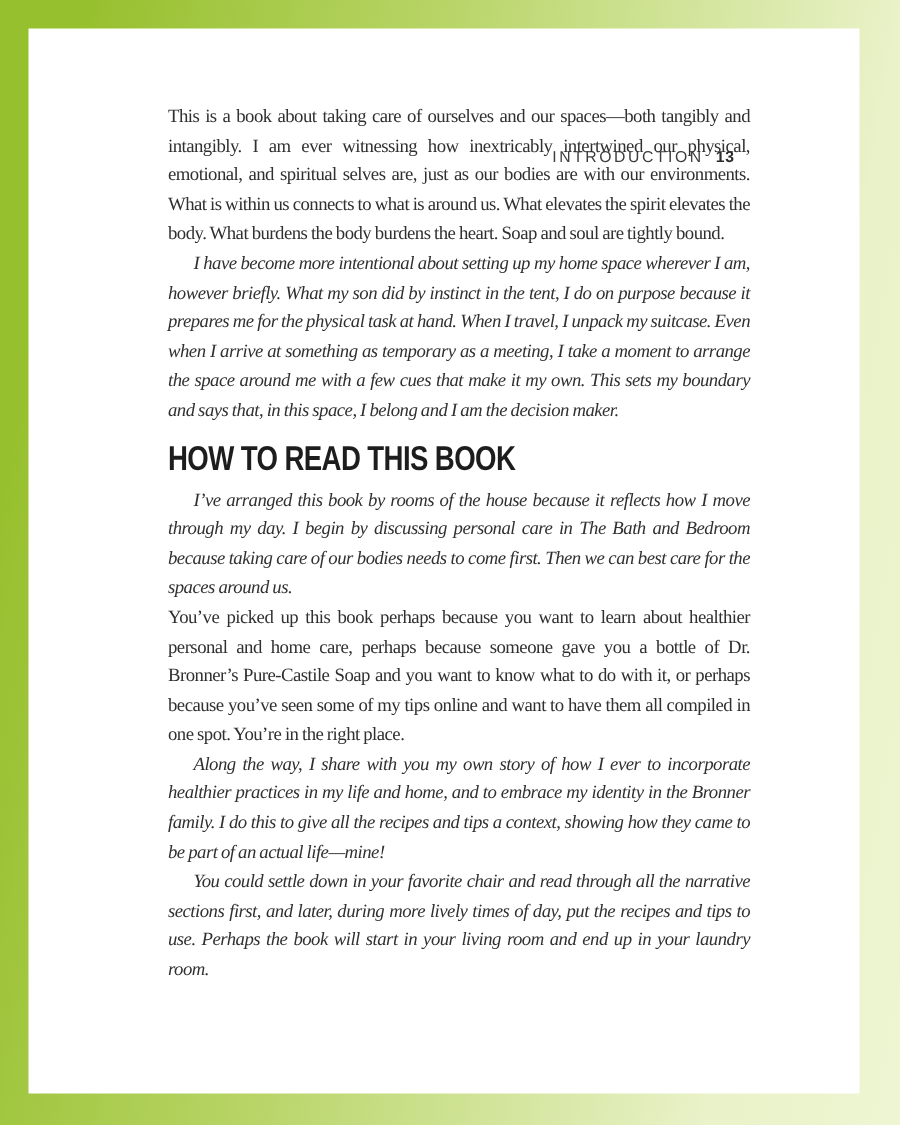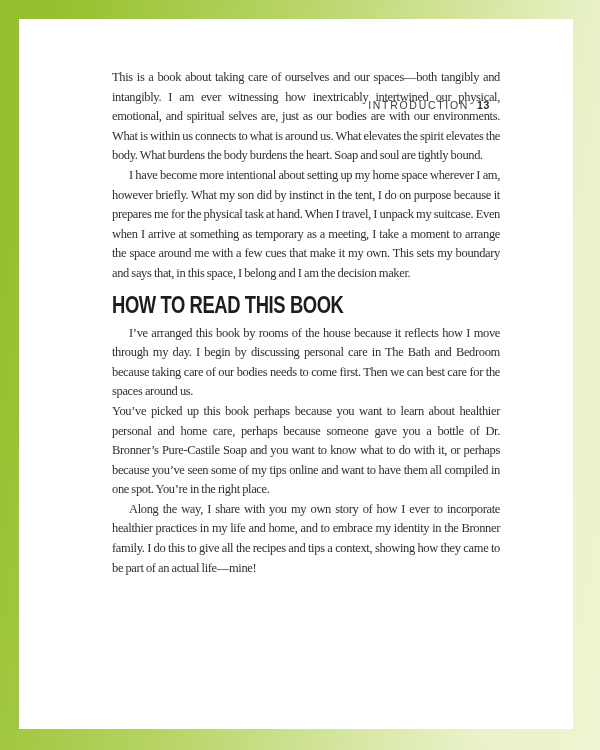--- a/index.html
+++ b/index.html
@@ -56,21 +56,21 @@
   .body-paragraph{
     margin:0;
     font-family:"Liberation Serif", serif;
     font-size:12.5px;
     line-height:19.6px;
     letter-spacing:-0.35px;
     word-spacing:-0.4px;
     text-align:justify;
     color:var(--text-color);
   }
-  .body-paragraph.indent{ text-indent:17px; }
+  .body-paragraph.indent{ text-indent:17px;font-style:italic; }
   .section-heading{
     margin:9px 0 6px 0;
     font-family:"Liberation Sans", sans-serif;
     font-weight:700;
     font-size:23px;
     line-height:25px;
     letter-spacing:-0.5px;
     color:var(--heading-color);
     transform:scaleX(0.8);
     transform-origin:left center;
@@ -87,14 +87,15 @@
     <span>INTRODUCTION</span><span class="page-number">13</span>
   </div>
 
   <div class="page-content">
       <p class="body-paragraph">This is a book about taking care of ourselves and our spaces—both tangibly and intangibly. I am ever witnessing how inextricably intertwined our physical, emotional, and spiritual selves are, just as our bodies are with our environments. What is within us connects to what is around us. What elevates the spirit elevates the body. What burdens the body burdens the heart. Soap and soul are tightly bound.</p>
       <p class="body-paragraph indent">I have become more intentional about setting up my home space wherever I am, however briefly. What my son did by instinct in the tent, I do on purpose because it prepares me for the physical task at hand. When I travel, I unpack my suitcase. Even when I arrive at something as temporary as a meeting, I take a moment to arrange the space around me with a few cues that make it my own. This sets my boundary and says that, in this space, I belong and I am the decision maker.</p>
       <h2 class="section-heading">HOW TO READ THIS BOOK</h2>
       <p class="body-paragraph indent">I’ve arranged this book by rooms of the house because it reflects how I move through my day. I begin by discussing personal care in The Bath and Bedroom because taking care of our bodies needs to come first. Then we can best care for the spaces around us.</p>
       <p class="body-paragraph">You’ve picked up this book perhaps because you want to learn about healthier personal and home care, perhaps because someone gave you a bottle of Dr. Bronner’s Pure-Castile Soap and you want to know what to do with it, or perhaps because you’ve seen some of my tips online and want to have them all compiled in one spot. You’re in the right place.</p>
       <p class="body-paragraph indent">Along the way, I share with you my own story of how I ever to incorporate healthier practices in my life and home, and to embrace my identity in the Bronner family. I do this to give all the recipes and tips a context, showing how they came to be part of an actual life—mine!</p>
+      <p class="body-paragraph indent">You could settle down in your favorite chair and read through all the narrative sections first, and later, during more lively times of day, put the recipes and tips to use. Perhaps the book will start in your living room and end up in your laundry room.</p>
     </div>
 </div>
 
 </body></html>

